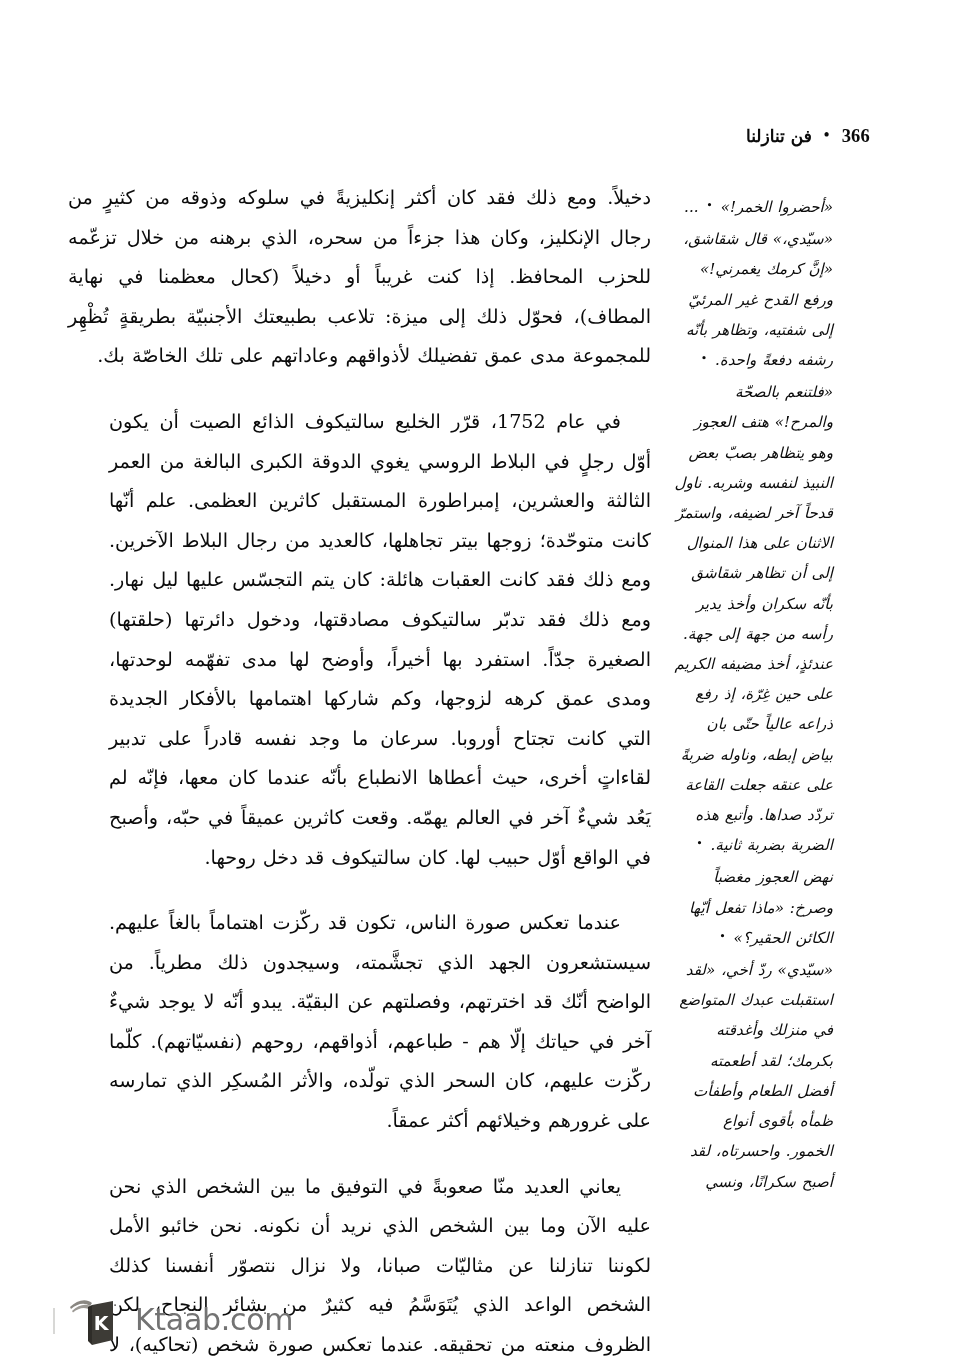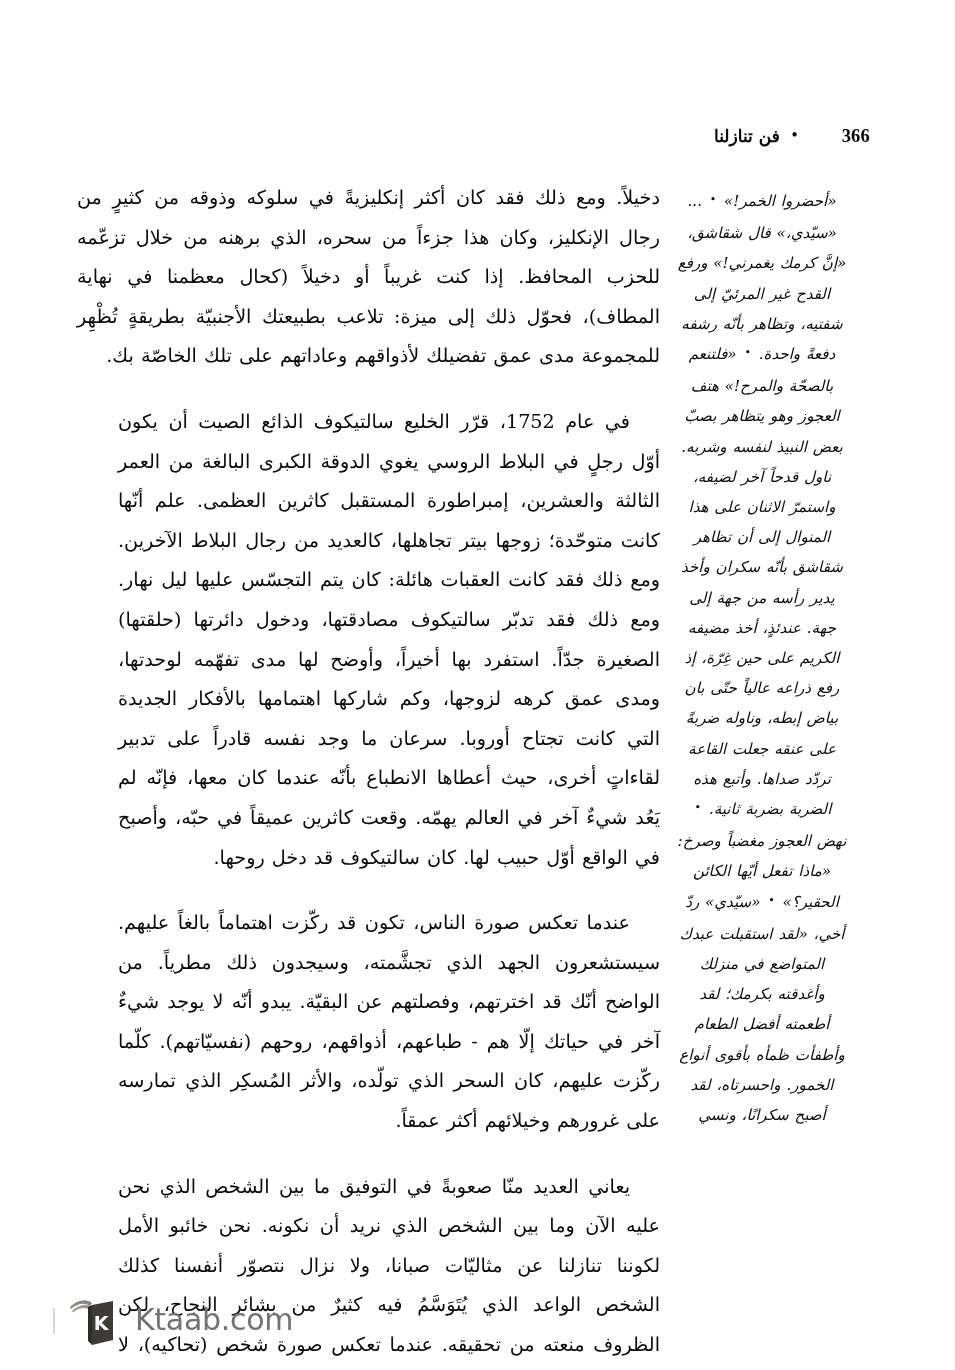--- a/index.html
+++ b/index.html
@@ -32,38 +32,37 @@
     direction: rtl;
     font-size: 17.5px;
     font-weight: 700;
     letter-spacing: 0.2px;
   }
   .running-head .folio {
     font-family: "Liberation Serif", "DejaVu Serif", serif;
     font-size: 18.5px;
     font-weight: 700;
     direction: ltr;
-    margin-left: 32px;
   }
   .running-head .dot {
     font-size: 12px;
     line-height: 1;
     position: relative;
     top: -3px;
   }
   .running-head .book-title {
     font-size: 17px;
     font-weight: 700;
   }
 
   
   .content {
     position: absolute;
     top: 178px;
-    right: 103px;
+    right: 112px;
     width: 775px;
     height: 1080px;
   }
 
   
   .body-col {
     position: absolute;
     top: 0;
     right: 192px;
     width: 583px;
@@ -90,21 +89,21 @@
     width: 180px;
     direction: rtl;
     text-align: center;
     font-family: "DejaVu Serif", "Liberation Serif", serif;
     font-style: italic;
     font-size: 15.1px;
     line-height: 30.2px;
     color: #0b0b0b;
     word-spacing: 1px;
   }
-  .margin-col p { margin: 4px; }
+  .margin-col p { margin: 10px; text-align: right; }
   .margin-col .sep {
     font-style: normal;
     font-size: 11px;
     position: relative;
     top: -3px;
     padding: 0 2px;
   }
 
   
   .watermark {

